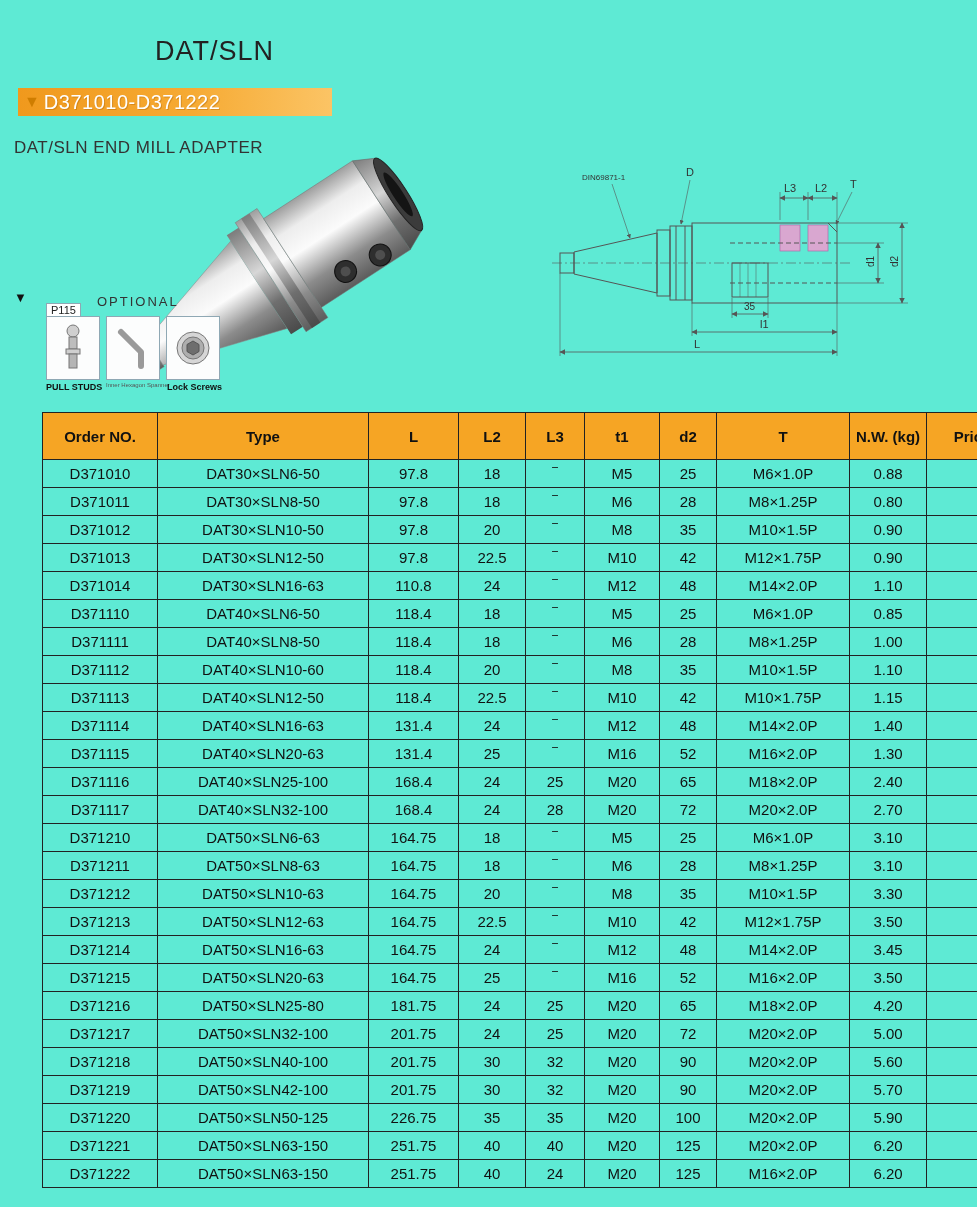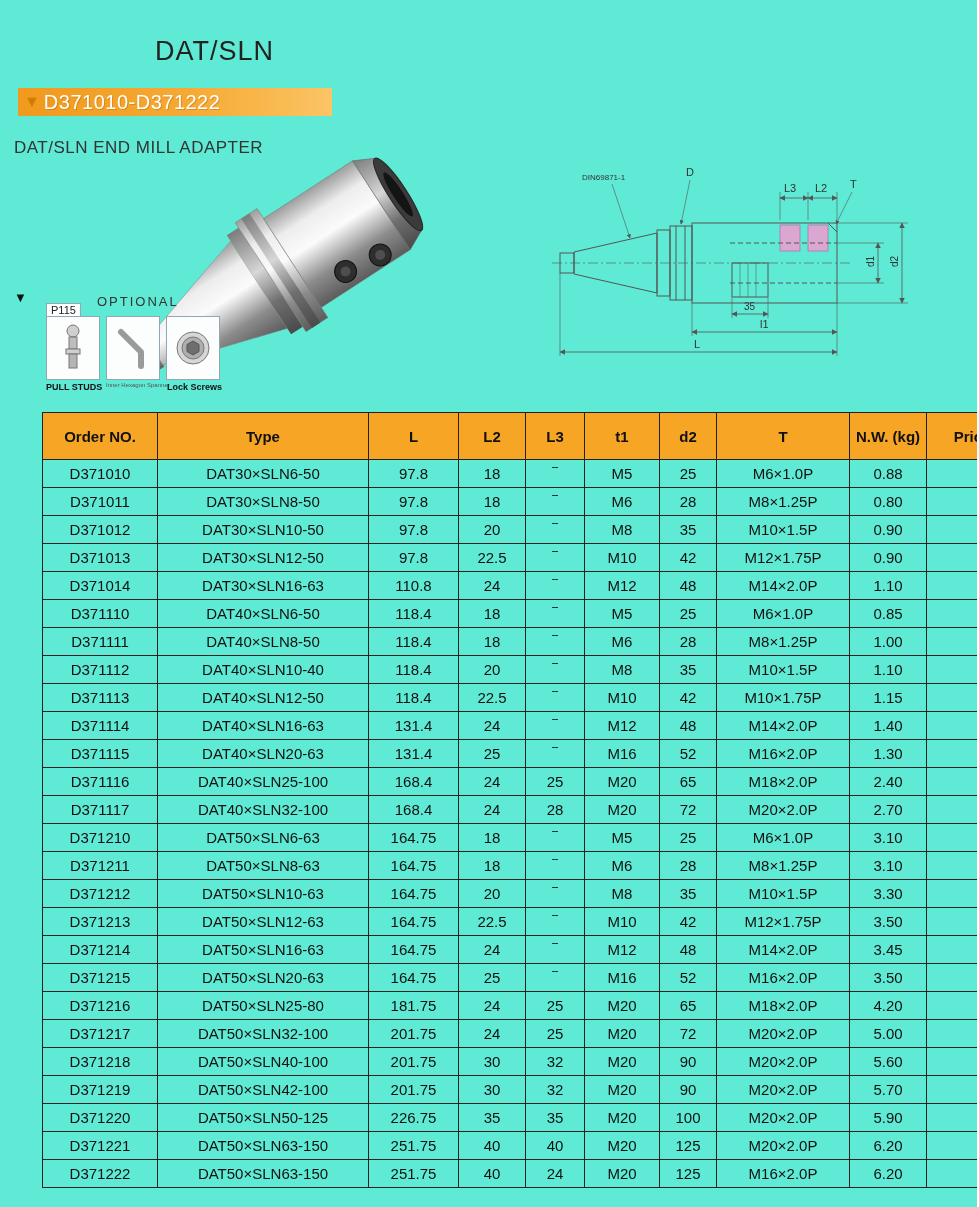--- a/index.html
+++ b/index.html
@@ -287,21 +287,21 @@
             <td class="col3">18</td>
             <td class="col4">‾</td>
             <td class="col5">M6</td>
             <td class="col6">28</td>
             <td class="col7">M8×1.25P</td>
             <td class="col8">1.00</td>
             <td class="col9"></td>
           </tr>
           <tr>
             <td class="col0">D371112</td>
-            <td class="col1">DAT40×SLN10-40</td>
+            <td class="col1">DAT40×SLN10-60</td>
             <td class="col2">118.4</td>
             <td class="col3">20</td>
             <td class="col4">‾</td>
             <td class="col5">M8</td>
             <td class="col6">35</td>
             <td class="col7">M10×1.5P</td>
             <td class="col8">1.10</td>
             <td class="col9"></td>
           </tr>
           <tr>

